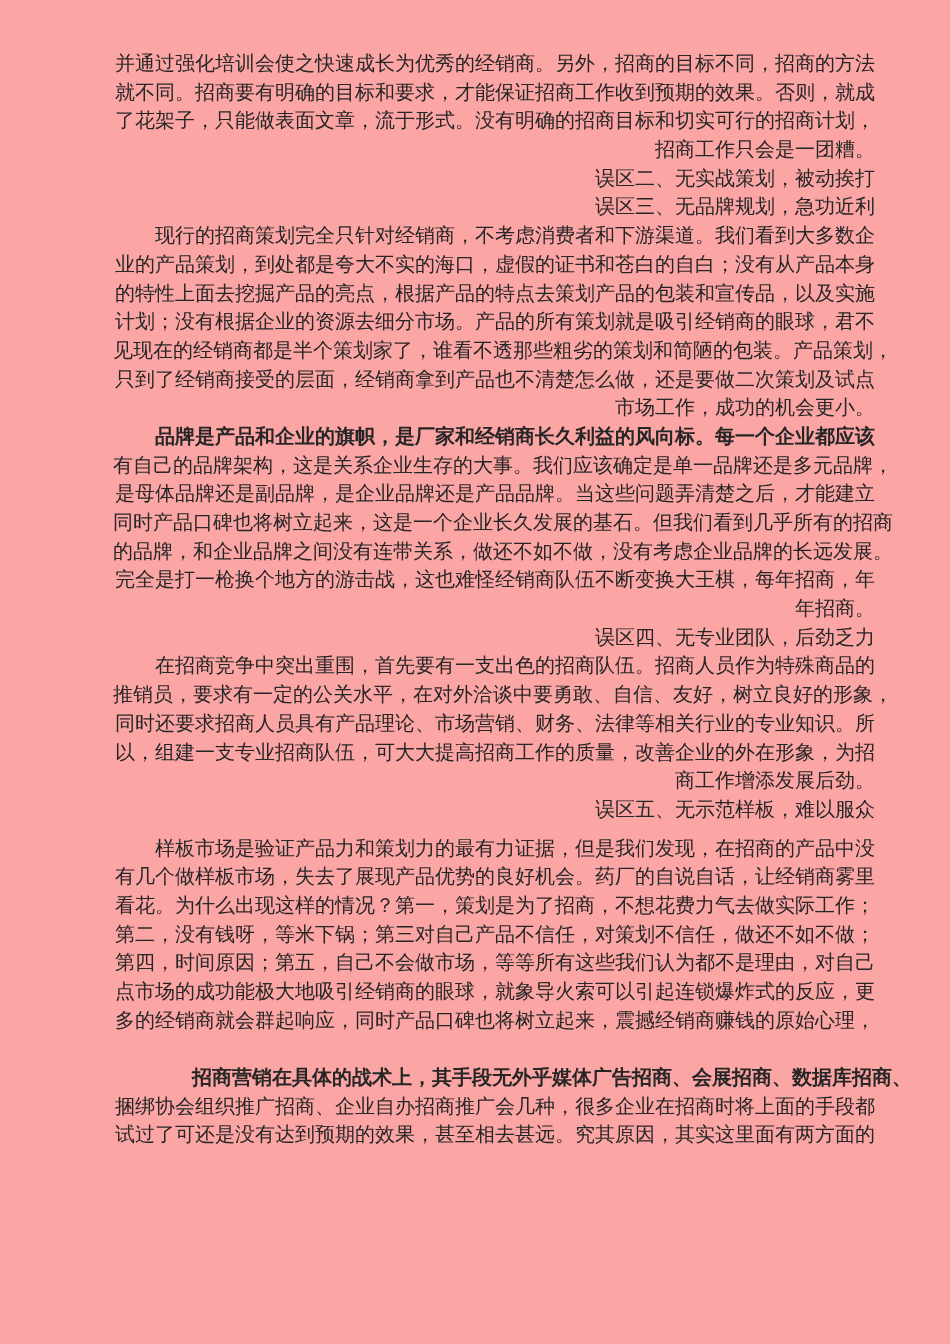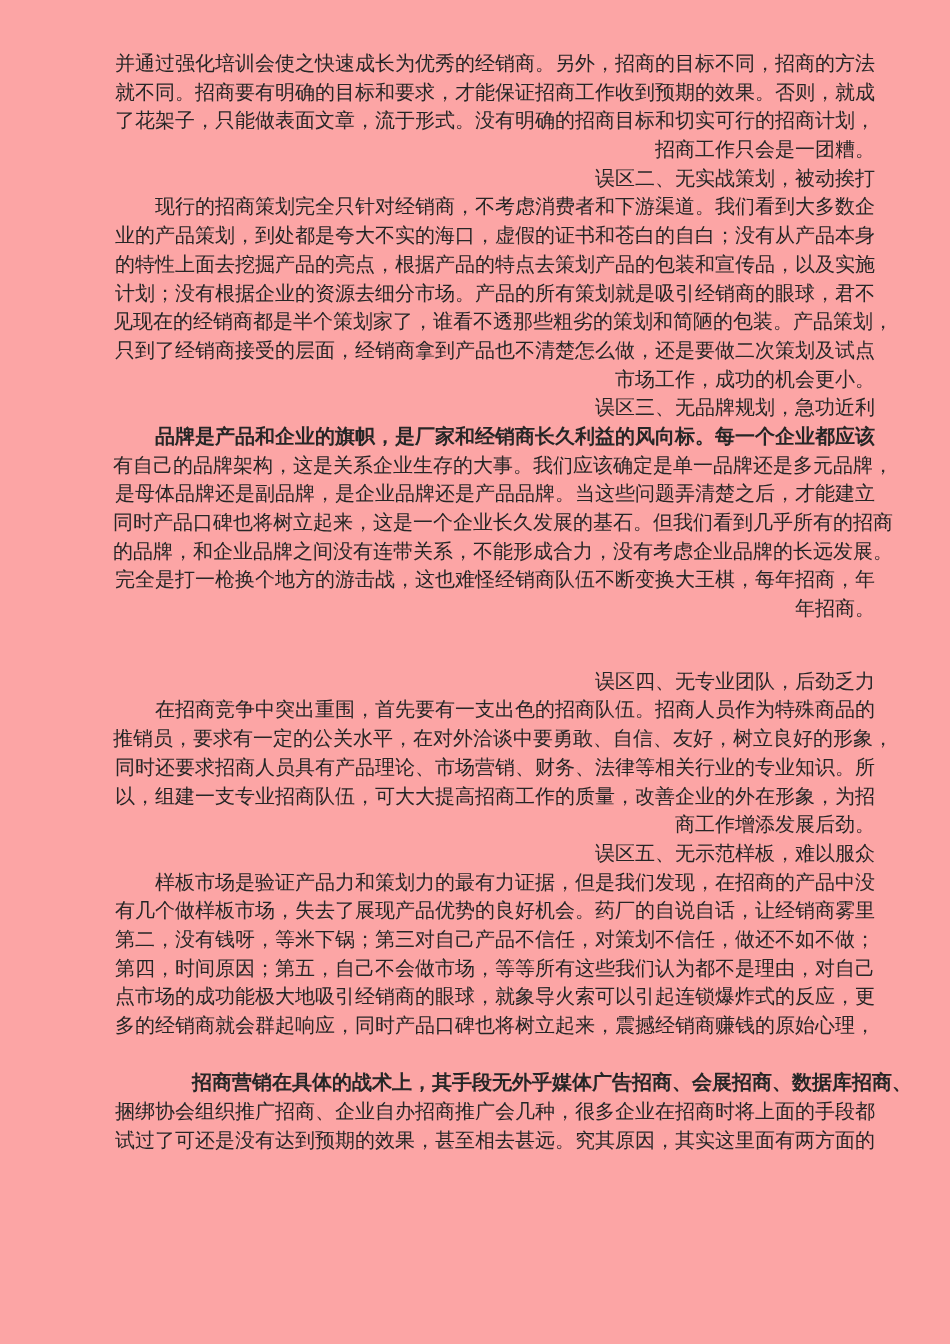--- a/index.html
+++ b/index.html
@@ -41,56 +41,57 @@
       <div>
         <div class="doc-line">并通过强化培训会使之快速成长为优秀的经销商。另外，招商的目标不同，招商的方法</div>
         <div class="doc-line">就不同。招商要有明确的目标和要求，才能保证招商工作收到预期的效果。否则，就成</div>
         <div class="doc-line">了花架子，只能做表面文章，流于形式。没有明确的招商目标和切实可行的招商计划，</div>
         <div class="doc-line">招商工作只会是一团糟。</div>
       </div>
       <div>
         <div class="doc-line" style="padding-left: 37px;">误区二、无实战策划，被动挨打</div>
       </div>
       <div>
+        <div class="doc-line" style="padding-left: 37px;">误区三、无品牌规划，急功近利</div>
+      </div>
+      <div>
         <div class="doc-line" style="padding-left: 27px;">现行的招商策划完全只针对经销商，不考虑消费者和下游渠道。我们看到大多数企</div>
         <div class="doc-line">业的产品策划，到处都是夸大不实的海口，虚假的证书和苍白的自白；没有从产品本身</div>
         <div class="doc-line">的特性上面去挖掘产品的亮点，根据产品的特点去策划产品的包装和宣传品，以及实施</div>
         <div class="doc-line">计划；没有根据企业的资源去细分市场。产品的所有策划就是吸引经销商的眼球，君不</div>
         <div class="doc-line">见现在的经销商都是半个策划家了，谁看不透那些粗劣的策划和简陋的包装。产品策划，</div>
         <div class="doc-line">只到了经销商接受的层面，经销商拿到产品也不清楚怎么做，还是要做二次策划及试点</div>
         <div class="doc-line">市场工作，成功的机会更小。</div>
       </div>
       <div>
-        <div class="doc-line" style="padding-left: 37px;">误区三、无品牌规划，急功近利</div>
-      </div>
-      <div>
         <div class="doc-line" style="padding-left: 27px; font-weight: bold;">品牌是产品和企业的旗帜，是厂家和经销商长久利益的风向标。每一个企业都应该</div>
         <div class="doc-line">有自己的品牌架构，这是关系企业生存的大事。我们应该确定是单一品牌还是多元品牌，</div>
         <div class="doc-line">是母体品牌还是副品牌，是企业品牌还是产品品牌。当这些问题弄清楚之后，才能建立</div>
         <div class="doc-line">同时产品口碑也将树立起来，这是一个企业长久发展的基石。但我们看到几乎所有的招商</div>
-        <div class="doc-line">的品牌，和企业品牌之间没有连带关系，不能形成合力，没有考虑企业品牌的长远发展。</div>
+        <div class="doc-line">的品牌，和企业品牌之间没有连带关系，做还不如不做，没有考虑企业品牌的长远发展。</div>
         <div class="doc-line">完全是打一枪换个地方的游击战，这也难怪经销商队伍不断变换大王棋，每年招商，年</div>
         <div class="doc-line">年招商。</div>
       </div>
       <div>
-        <div class="doc-line" style="padding-left: 37px; margin-top: 44px;">误区四、无专业团队，后劲乏力</div>
+        <div class="doc-line" style="padding-left: 37px;">误区四、无专业团队，后劲乏力</div>
       </div>
       <div>
         <div class="doc-line" style="padding-left: 27px;">在招商竞争中突出重围，首先要有一支出色的招商队伍。招商人员作为特殊商品的</div>
         <div class="doc-line">推销员，要求有一定的公关水平，在对外洽谈中要勇敢、自信、友好，树立良好的形象，</div>
         <div class="doc-line">同时还要求招商人员具有产品理论、市场营销、财务、法律等相关行业的专业知识。所</div>
         <div class="doc-line">以，组建一支专业招商队伍，可大大提高招商工作的质量，改善企业的外在形象，为招</div>
         <div class="doc-line">商工作增添发展后劲。</div>
       </div>
       <div>
         <div class="doc-line" style="padding-left: 49px;">误区五、无示范样板，难以服众</div>
       </div>
       <div>
-        <div class="doc-line" style="padding-left: 27px;">样板市场是验证产品力和策划力的最有力证据，但是我们发现，在招商的产品中没</div>
+        <div class="doc-line" style="padding-left: 27px; margin-top: 10px;">样板市场是验证产品力和策划力的最有力证据，但是我们发现，在招商的产品中没</div>
         <div class="doc-line">有几个做样板市场，失去了展现产品优势的良好机会。药厂的自说自话，让经销商雾里</div>
+        <div class="doc-line">看花。为什么出现这样的情况？第一，策划是为了招商，不想花费力气去做实际工作；</div>
         <div class="doc-line">第二，没有钱呀，等米下锅；第三对自己产品不信任，对策划不信任，做还不如不做；</div>
         <div class="doc-line">第四，时间原因；第五，自己不会做市场，等等所有这些我们认为都不是理由，对自己</div>
         <div class="doc-line">点市场的成功能极大地吸引经销商的眼球，就象导火索可以引起连锁爆炸式的反应，更</div>
         <div class="doc-line">多的经销商就会群起响应，同时产品口碑也将树立起来，震撼经销商赚钱的原始心理，</div>
       </div>
       <div class="doc-spacer" style="height: 28.7px;"></div>
       <div>
         <div class="doc-line" style="padding-left: 79px; font-weight: bold;">招商营销在具体的战术上，其手段无外乎媒体广告招商、会展招商、数据库招商、</div>
         <div class="doc-line">捆绑协会组织推广招商、企业自办招商推广会几种，很多企业在招商时将上面的手段都</div>
         <div class="doc-line">试过了可还是没有达到预期的效果，甚至相去甚远。究其原因，其实这里面有两方面的</div>

